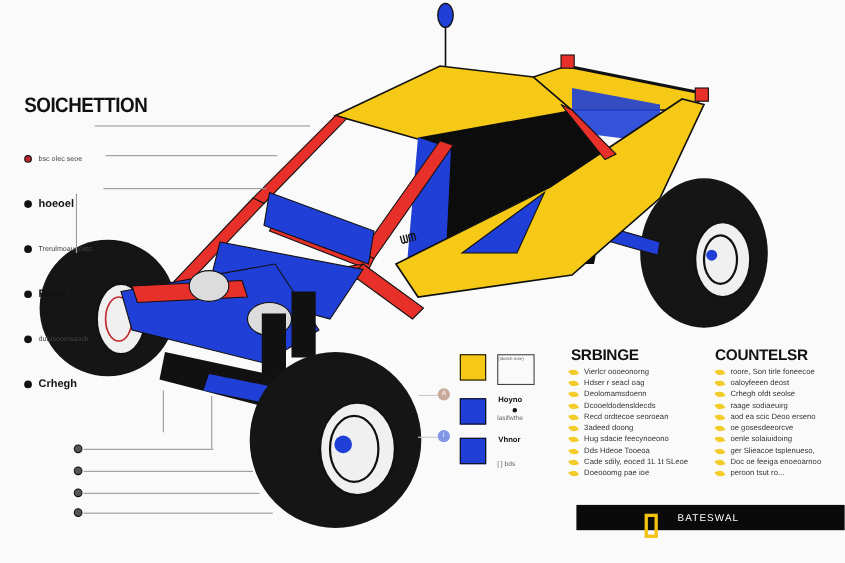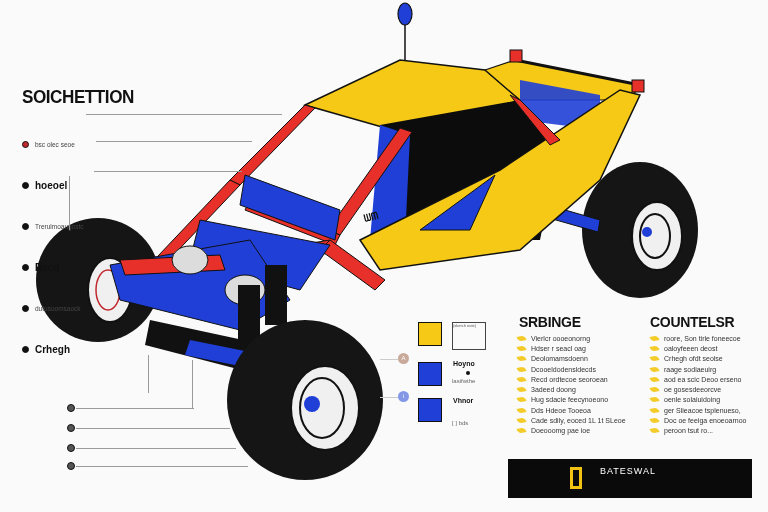--- a/index.html
+++ b/index.html
@@ -44,21 +44,21 @@
   .col-title { font-size: 14px; font-weight: 900; letter-spacing: -0.3px; }
   .col-list { font-size: 7px; color: #333; }
   .col-item { display: flex; align-items: center; height: 10.3px; white-space: nowrap; }
   .leaf {
     width: 9px; height: 5px; background: #f3cc2a; border-radius: 0 6px 0 6px;
     margin-right: 5px; flex: none; transform: rotate(-12deg);
   }
 
   
   .brand {
-    left: 508px; top: 459px; width: 244px; height: 39px; background: #0a0a0a;
+    left: 524px; top: 459px; width: 244px; height: 23px; background: #0a0a0a;
   }
   .brand-frame {
     position: absolute; left: 62px; top: 8px; width: 12px; height: 22px;
     border: 3px solid #f2c310; box-sizing: border-box;
   }
   .brand-top { position: absolute; left: 92px; top: 7px; font-size: 9px; color: #fff; letter-spacing: 1px; }
   .brand-bottom { position: absolute; left: 92px; top: 15px; font-size: 17px; color: #fff; font-weight: 700; letter-spacing: 0.5px; }
 
   svg.vehicle { position: absolute; left: 0; top: 0; }
 </style>

